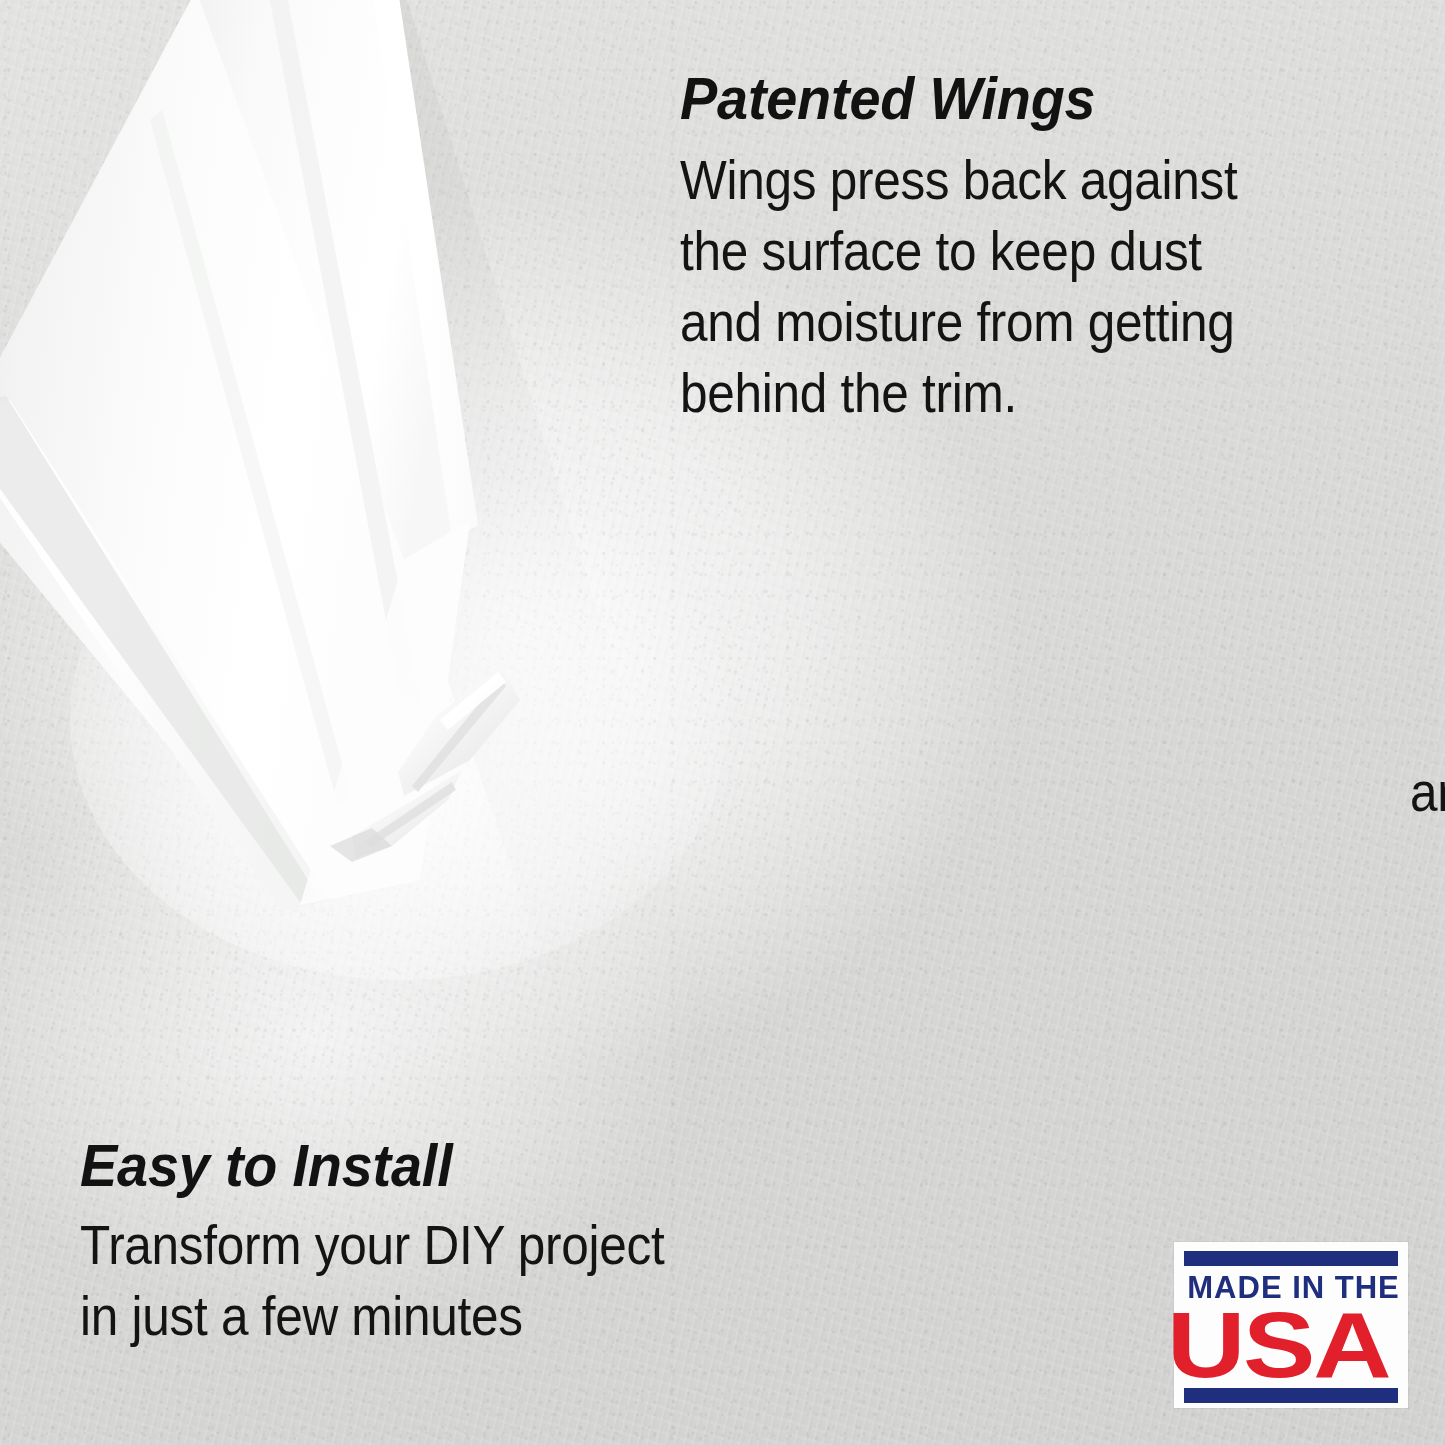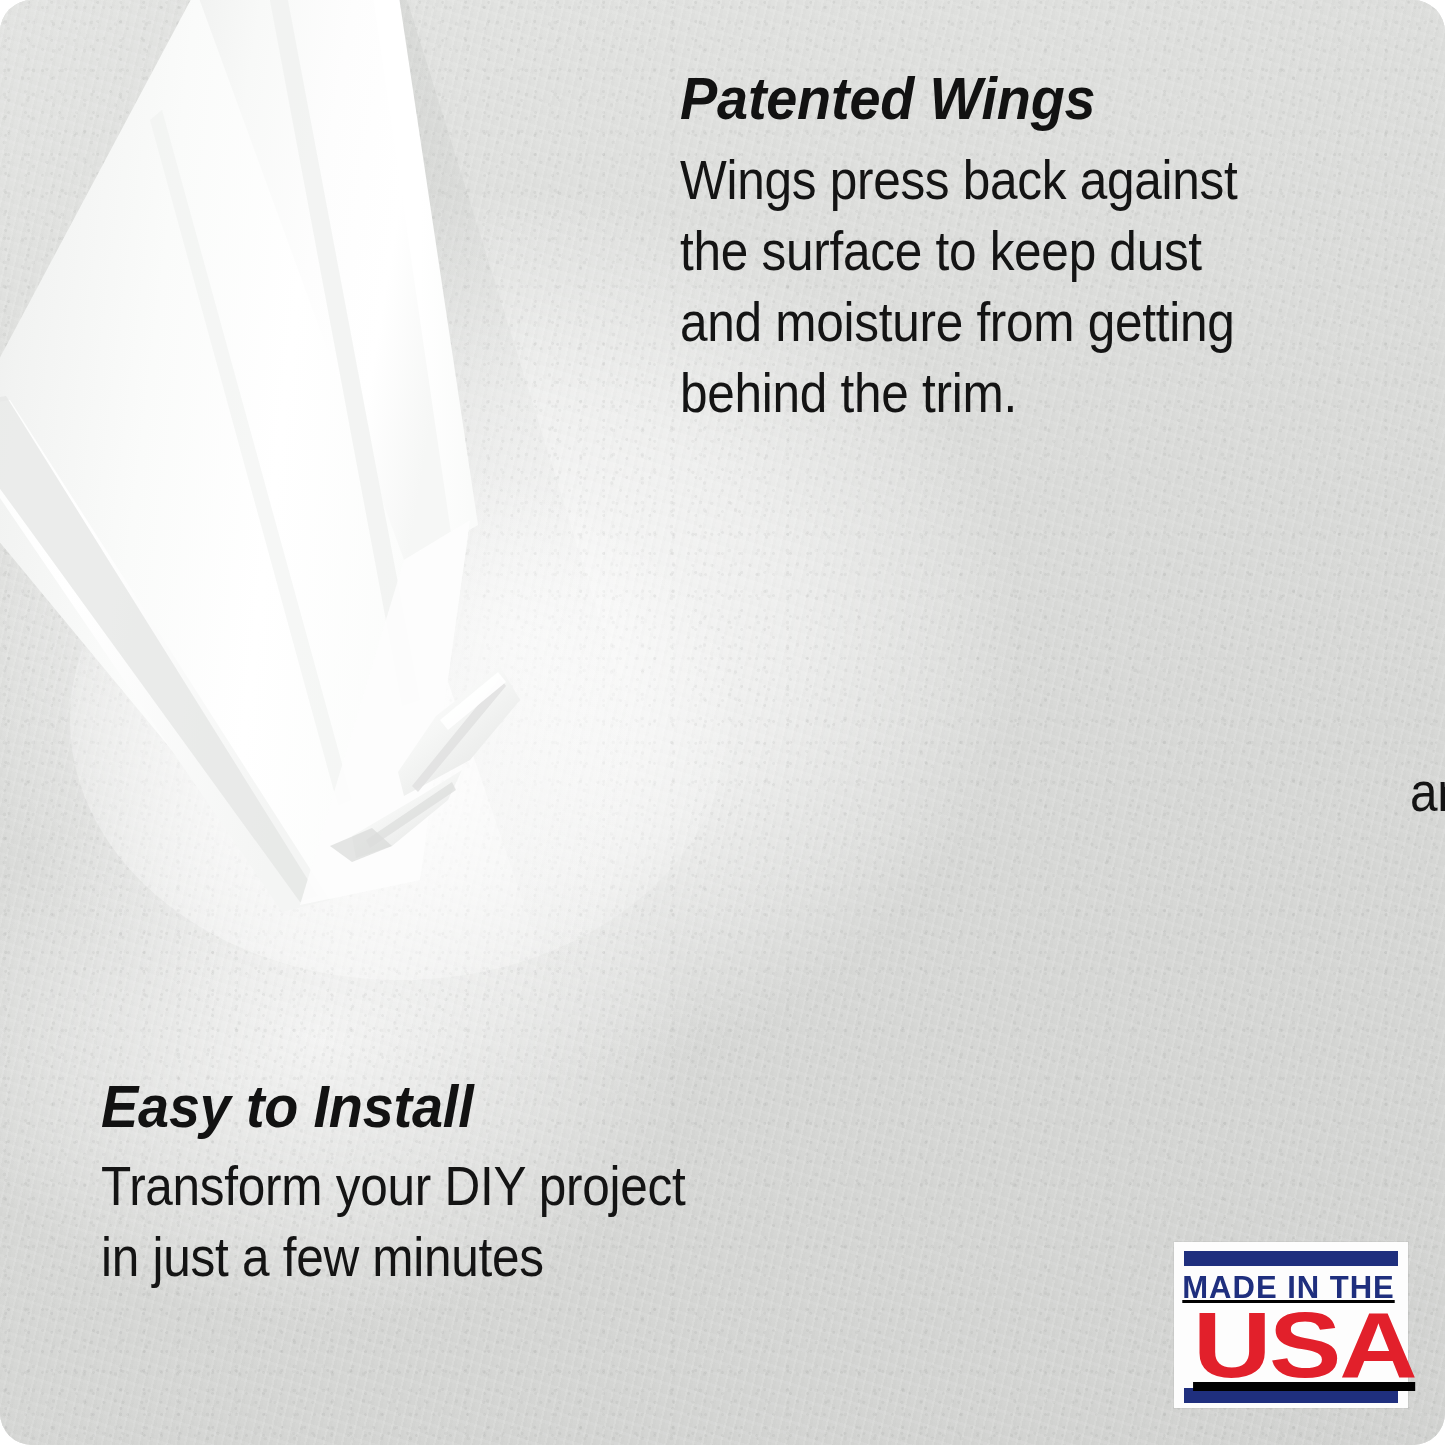--- a/index.html
+++ b/index.html
@@ -9,21 +9,20 @@
     background: #ffffff;
   }
 
   .stage {
     position: relative;
     width: 1445px;
     height: 1445px;
     overflow: hidden;
     font-family: "Liberation Sans", "DejaVu Sans", sans-serif;
     background: #dcdddb;
-    border-radius: 32px;
   }
 
   
   .wall {
     position: absolute;
     inset: 0;
     background:
       radial-gradient(ellipse 760px 640px at 34% 44%, rgba(255,255,255,0.92) 0%, rgba(255,255,255,0.55) 38%, rgba(255,255,255,0.0) 70%),
       radial-gradient(ellipse 560px 420px at 22% 72%, rgba(255,255,255,0.70) 0%, rgba(255,255,255,0.0) 68%),
       linear-gradient(160deg, #e3e4e2 0%, #dcdddb 34%, #d7d8d6 62%, #d2d3d1 100%);
@@ -90,43 +89,42 @@
   #block-wings       { left: 680px; top: 68px;   }
   #block-wings .feat-body { margin-top: 16px; }
 
   #block-adhesive    { left: 1358px; top: 540px; text-align: right; }
   #block-adhesive .feat-title { position: relative; left: 0; }
   #block-adhesive .feat-body { margin-top: 14px; }
 
   #block-wedge       { left: 722px; top: 925px; }
   #block-wedge .feat-body { margin-top: 14px; }
 
-  #block-install     { left: 80px;  top: 1076px; margin-left: 21px; }
+  #block-install     { left: 80px;  top: 1135px; }
   #block-install .feat-body { margin-top: 14px; }
 
   
   .rightbox { position: absolute; }
   .rightbox .feat-title,
   .rightbox .feat-body { transform-origin: right top; text-align: right; }
 
   
   .usa-badge {
     position: absolute;
     left: 1174px;
     top: 1242px;
     width: 234px;
     height: 166px;
     background: #fdfdfd;
     box-shadow: 0 0 0 1px rgba(0,0,0,0.04);
     display: flex;
     flex-direction: column;
-    align-items: flex-end;
+    align-items: flex-start;
     padding: 9px 10px 9px 10px;
     box-sizing: border-box;
-    text-decoration: underline;
   }
   .usa-bar {
     width: 100%;
     height: 15px;
     background: #1f2f7e;
     flex: 0 0 auto;
   }
   .usa-made {
     flex: 0 0 auto;
     color: #1f2f7e;

